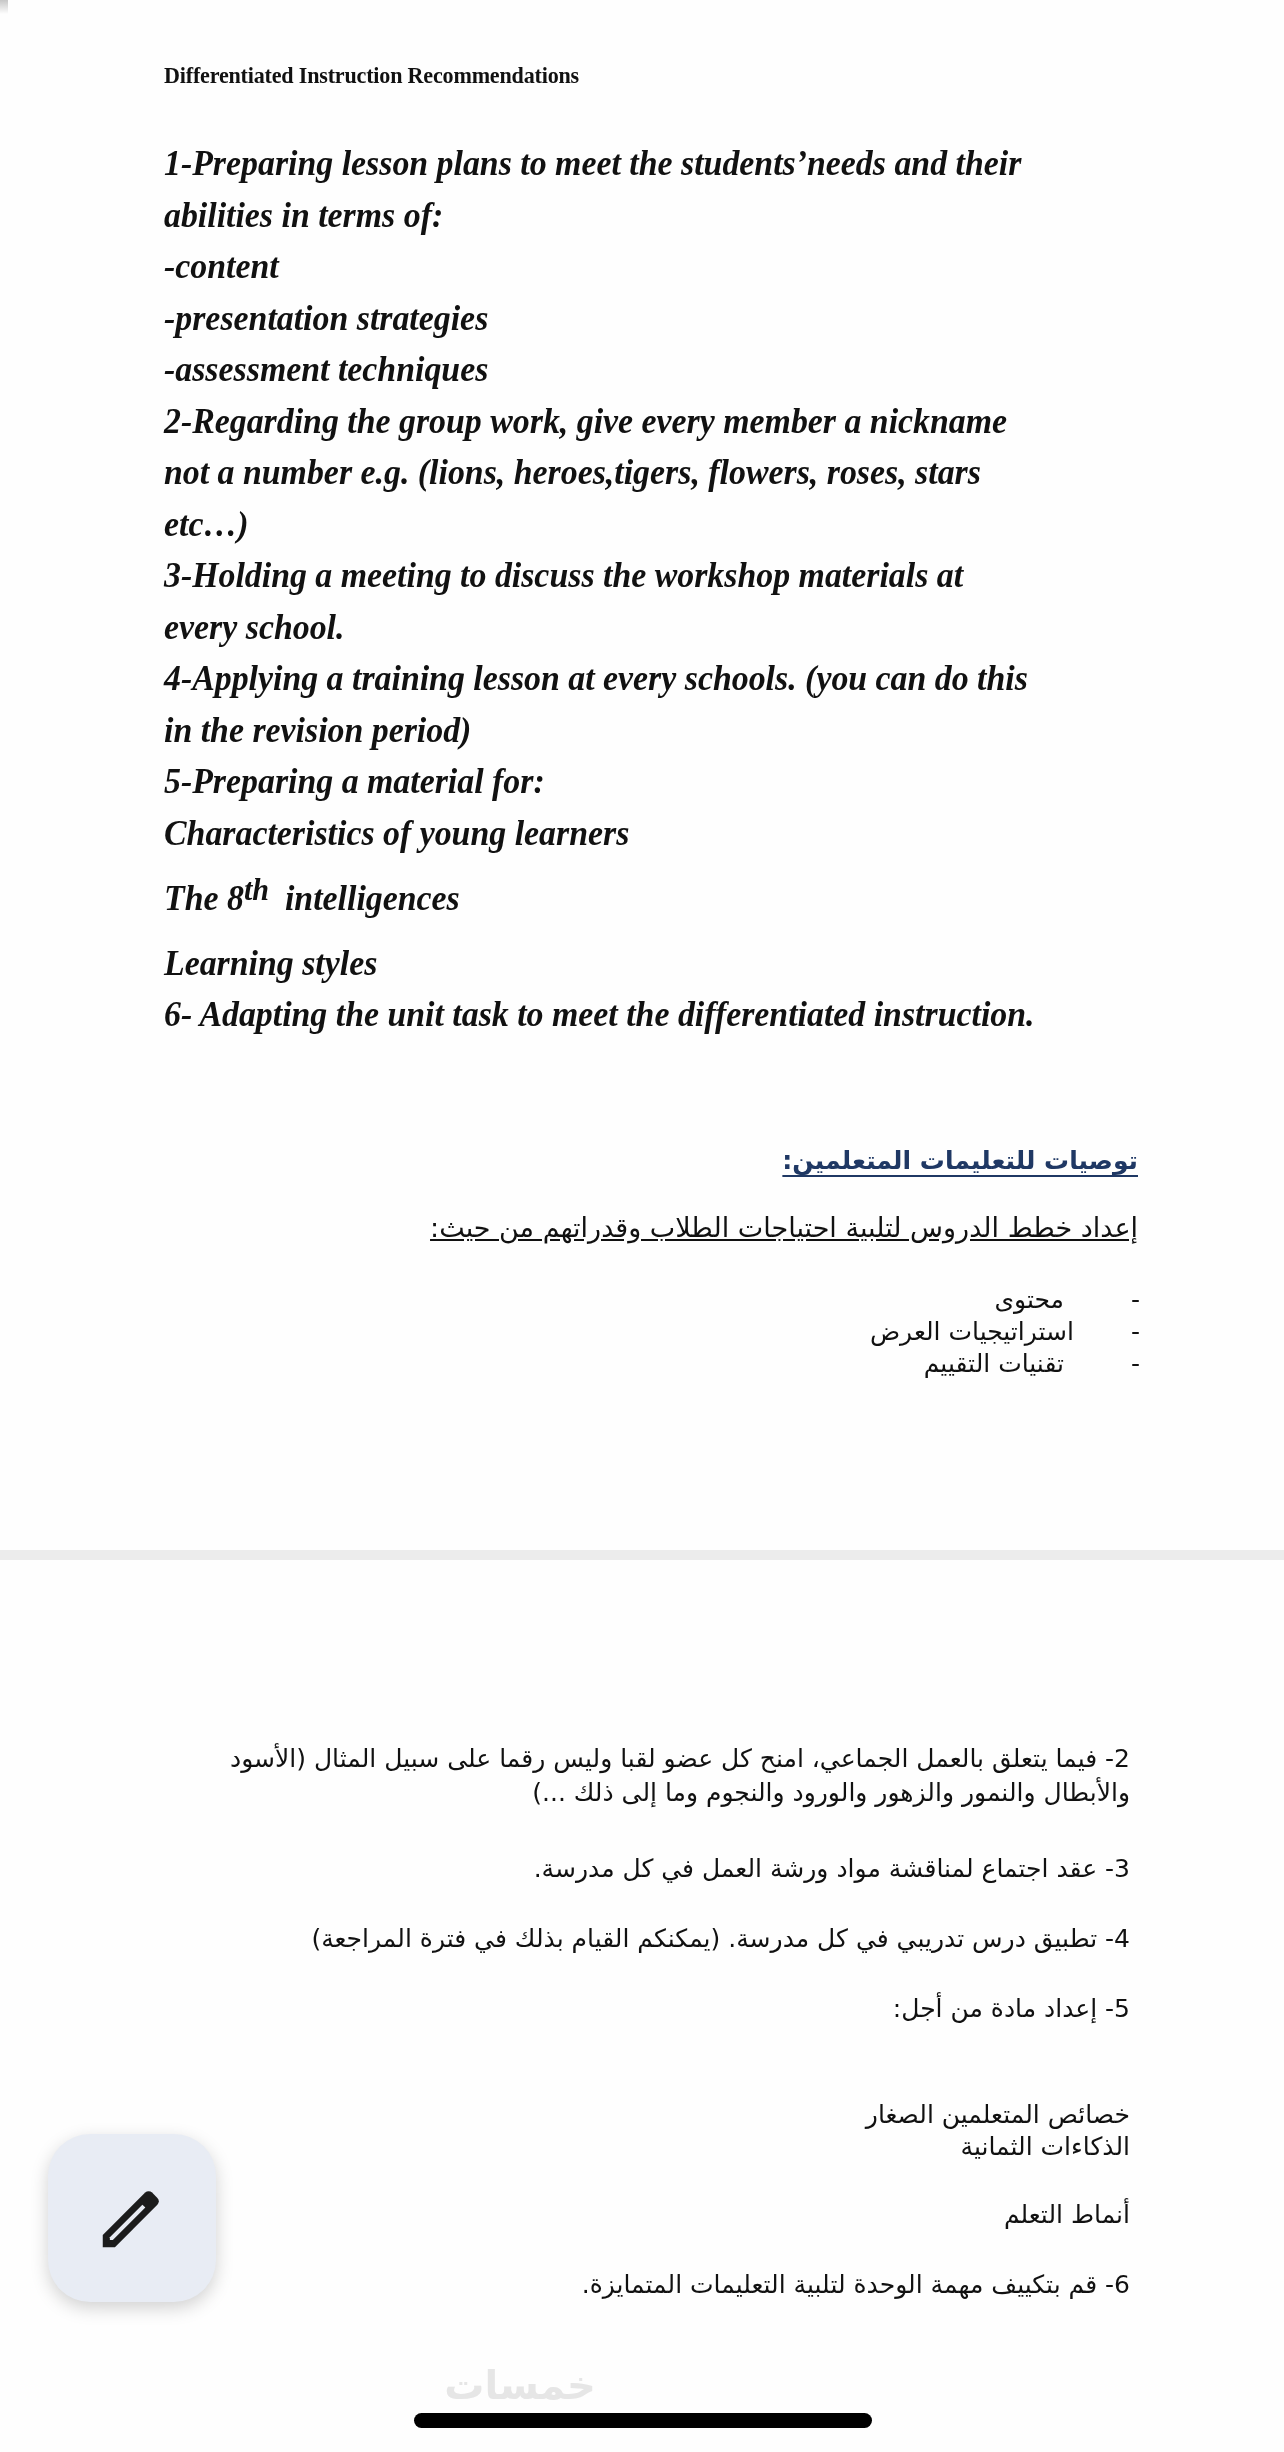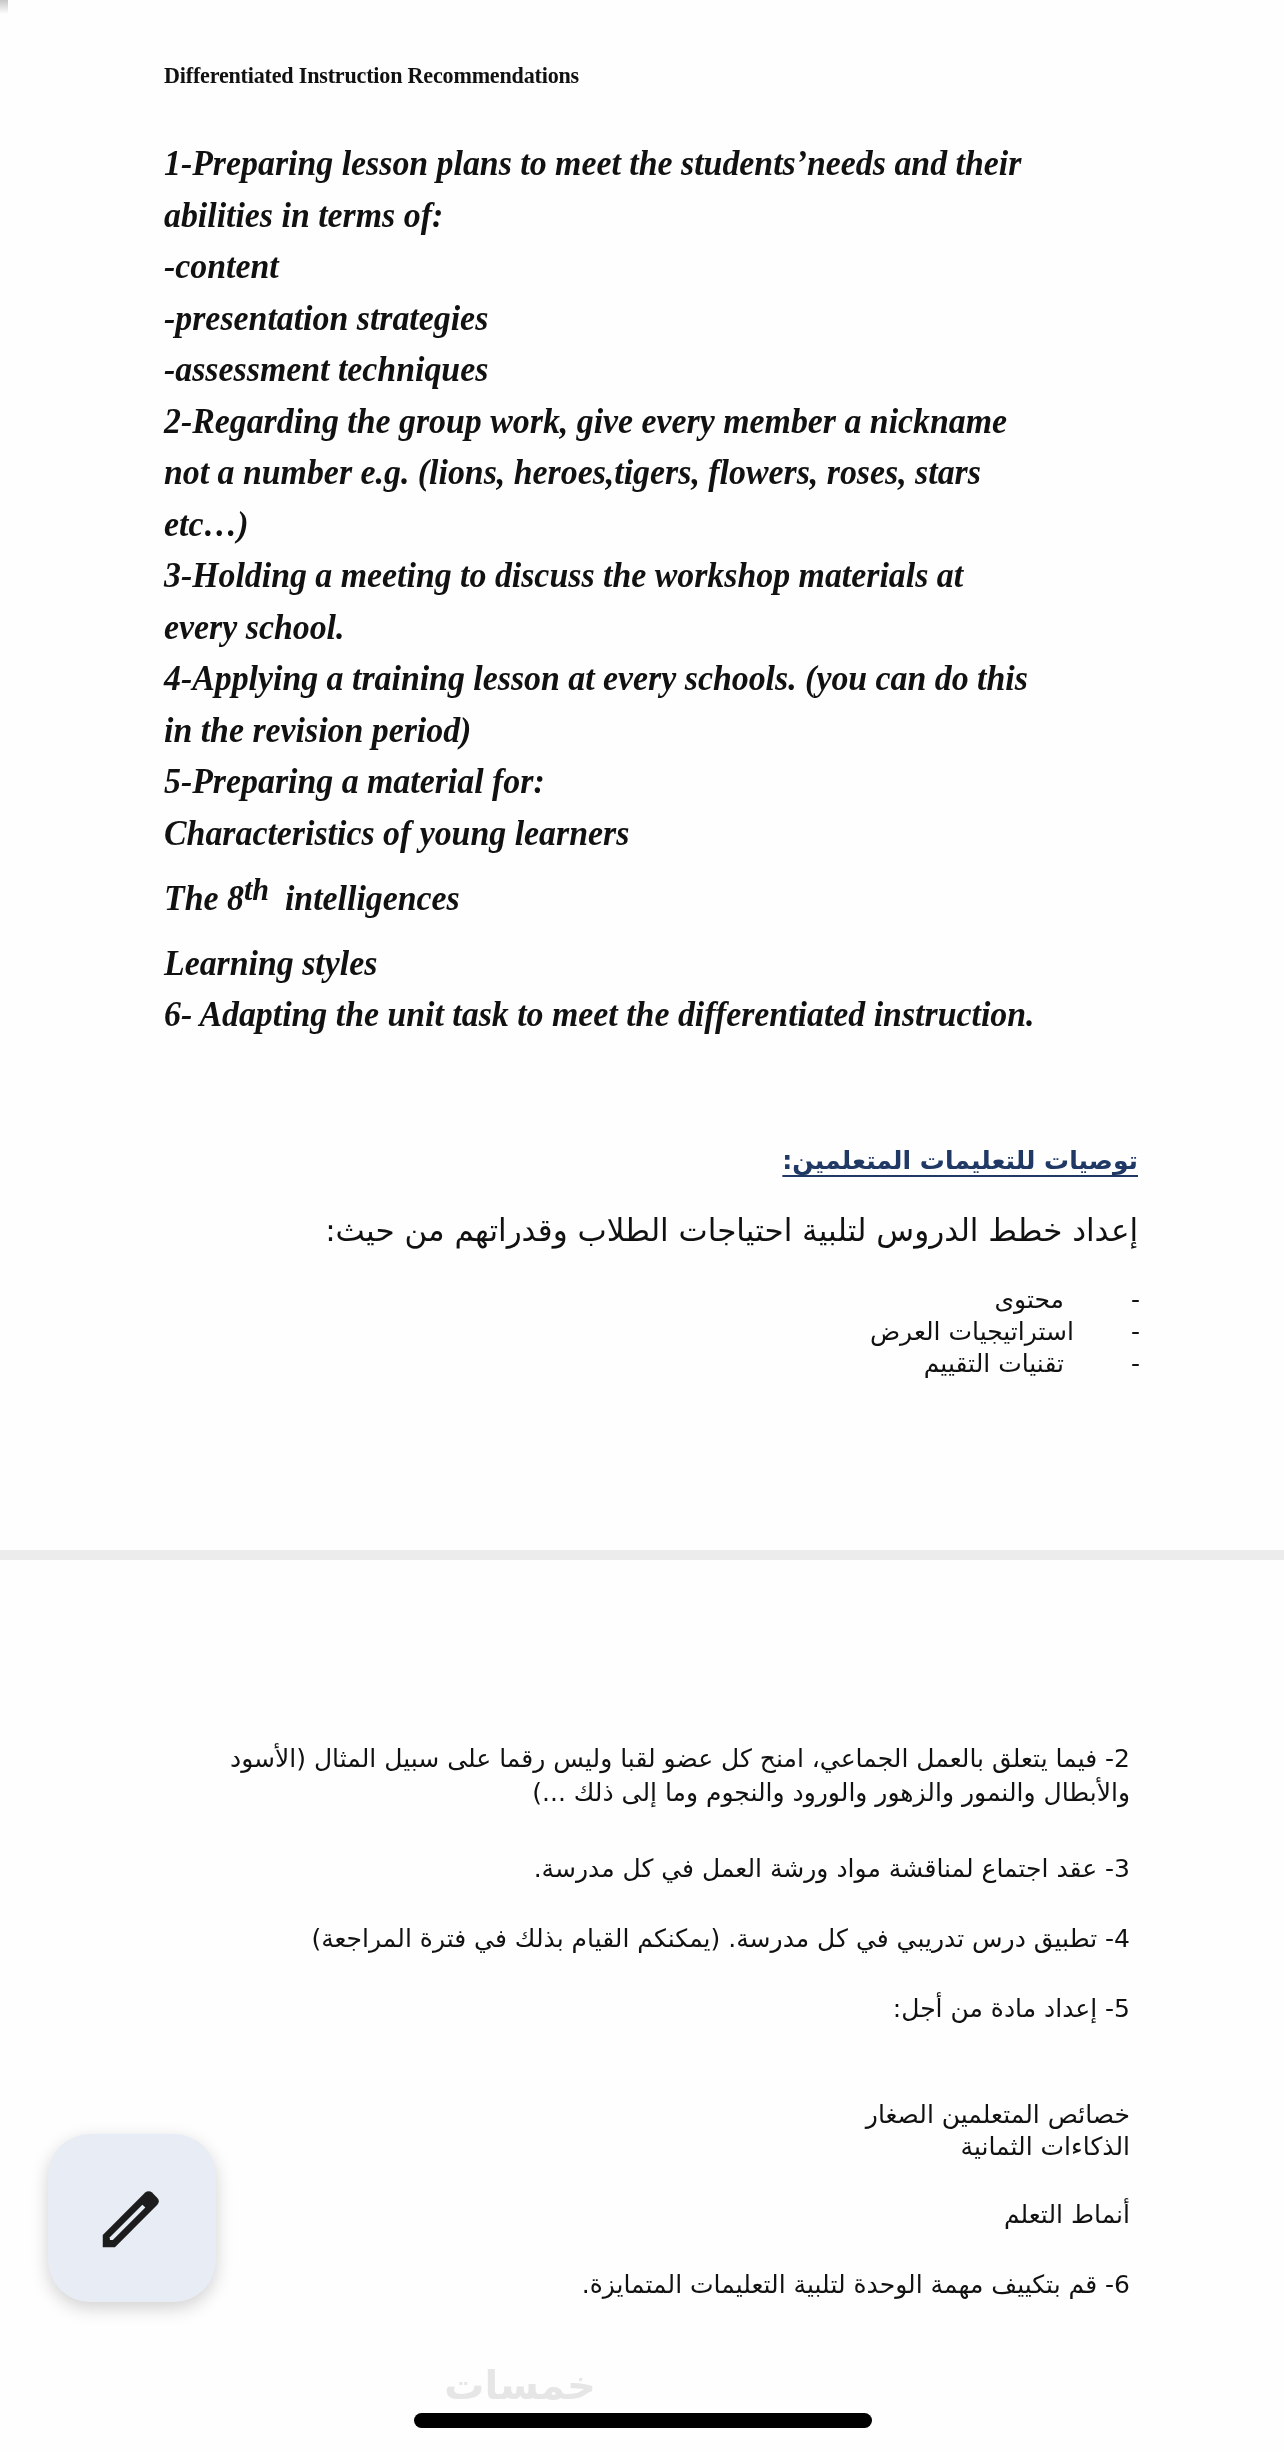--- a/index.html
+++ b/index.html
@@ -94,21 +94,22 @@
       right: 154px;
       font-weight: bold;
       font-size: 25px;
       color: #1f3864;
       text-decoration: underline;
       text-underline-offset: 6px;
     }
     .ar-intro {
       top: 1212px;
       right: 154px;
-      font-size: 31px;
+      font-size: 27px;
+      text-decoration: underline;
     }
     .ar-list {
       position: absolute;
       top: 1284px;
       right: 152px;
       margin: 0; padding: 0;
       list-style: none;
       direction: rtl;
       font-family: "DejaVu Sans", sans-serif;
       font-size: 25px;

